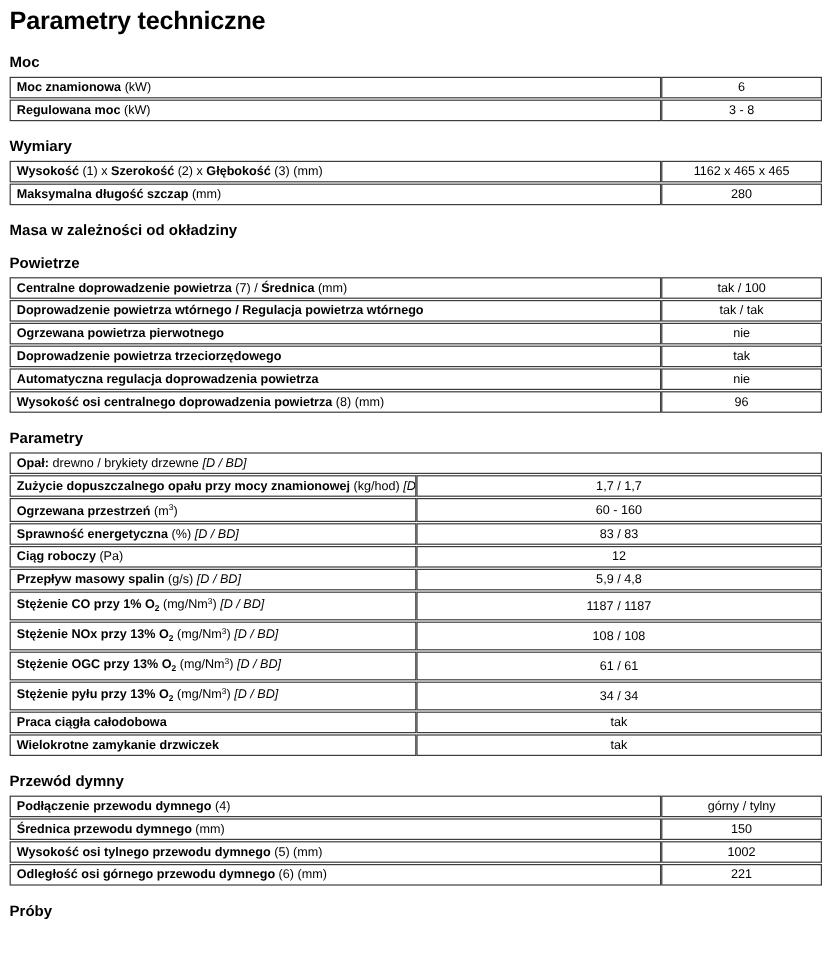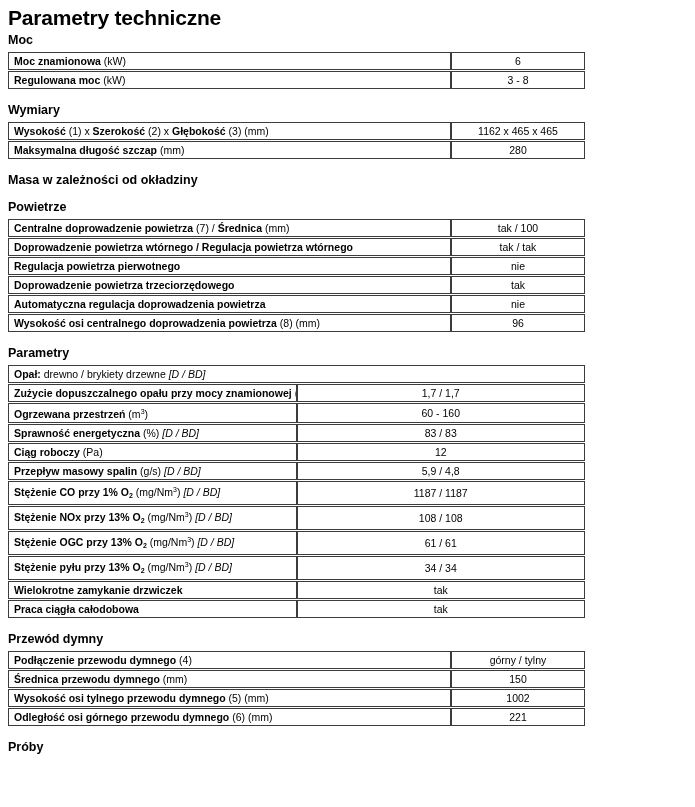--- a/index.html
+++ b/index.html
@@ -19,23 +19,23 @@
     font-size:21px;
     font-weight:bold;
     margin:0 0 3px 0;
     letter-spacing:-0.2px;
   }
   .section h2{
     font-size:12.5px;
     font-weight:bold;
     margin:13px 0 4px 0;
   }
-  .section:first-of-type h2{margin-top:3px;}
+  .section:first-of-type h2{margin-top:15px;}
   table.spec{
-    width:577px;
+    width:677px;
     border-collapse:separate;
     border-spacing:0 1px;
     table-layout:fixed;
   }
   td{
     border:1px solid var(--border);
     font-size:10.5px;
     line-height:12px;
     padding:2px 5px;
     overflow:hidden;
@@ -96,21 +96,21 @@
           <tbody>
             <tr>
               <td class="label"><span class="seg-b">Centralne doprowadzenie powietrza</span><span class=""> (7) / </span><span class="seg-b">Średnica</span><span class=""> (mm)</span></td>
               <td class="value">tak / 100</td>
             </tr>
             <tr>
               <td class="label"><span class="seg-b">Doprowadzenie powietrza wtórnego / Regulacja powietrza wtórnego</span></td>
               <td class="value">tak / tak</td>
             </tr>
             <tr>
-              <td class="label"><span class="seg-b">Regulacja powietrza pierwotnego</span></td>
+              <td class="label"><span class="seg-b">Ogrzewana powietrza pierwotnego</span></td>
               <td class="value">nie</td>
             </tr>
             <tr>
               <td class="label"><span class="seg-b">Doprowadzenie powietrza trzeciorzędowego</span></td>
               <td class="value">tak</td>
             </tr>
             <tr>
               <td class="label"><span class="seg-b">Automatyczna regulacja doprowadzenia powietrza</span></td>
               <td class="value">nie</td>
             </tr>
@@ -158,25 +158,25 @@
             </tr>
             <tr>
               <td class="label"><span class="seg-b">Stężenie OGC przy 13% O</span><span class="seg-b seg-sub">2</span><span class=""> (mg/Nm</span><span class="seg-sup">3</span><span class="">) </span><span class="seg-i">[D / BD]</span></td>
               <td class="value">61 / 61</td>
             </tr>
             <tr>
               <td class="label"><span class="seg-b">Stężenie pyłu przy 13% O</span><span class="seg-b seg-sub">2</span><span class=""> (mg/Nm</span><span class="seg-sup">3</span><span class="">) </span><span class="seg-i">[D / BD]</span></td>
               <td class="value">34 / 34</td>
             </tr>
             <tr>
+              <td class="label"><span class="seg-b">Praca ciągła całodobowa</span></td>
+              <td class="value">tak</td>
+            </tr>
+            <tr>
               <td class="label"><span class="seg-b">Wielokrotne zamykanie drzwiczek</span></td>
-              <td class="value">tak</td>
-            </tr>
-            <tr>
-              <td class="label"><span class="seg-b">Praca ciągła całodobowa</span></td>
               <td class="value">tak</td>
             </tr>
           </tbody>
         </table>
       </div>
       <div class="section">
         <h2>Przewód dymny</h2>
         <table class="spec">
           <tbody>
             <tr>

